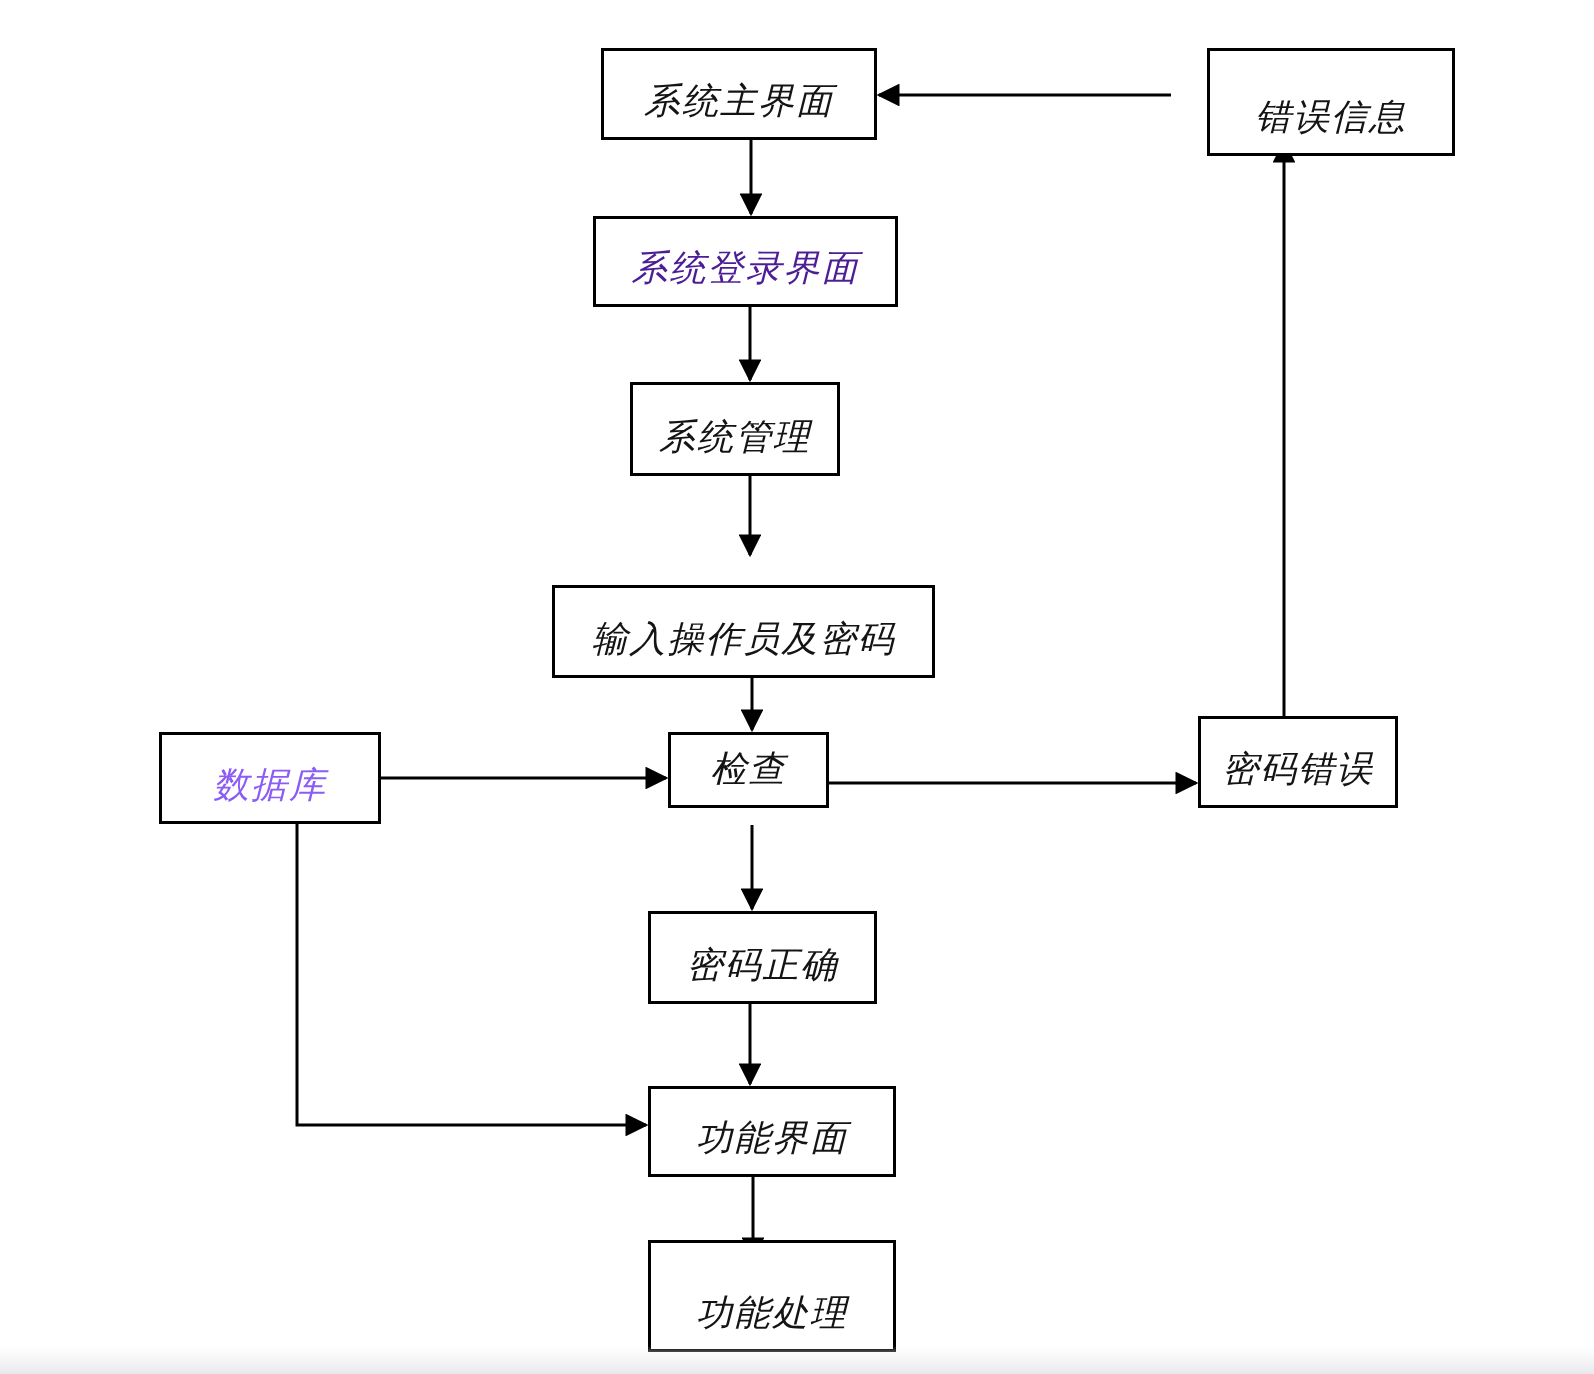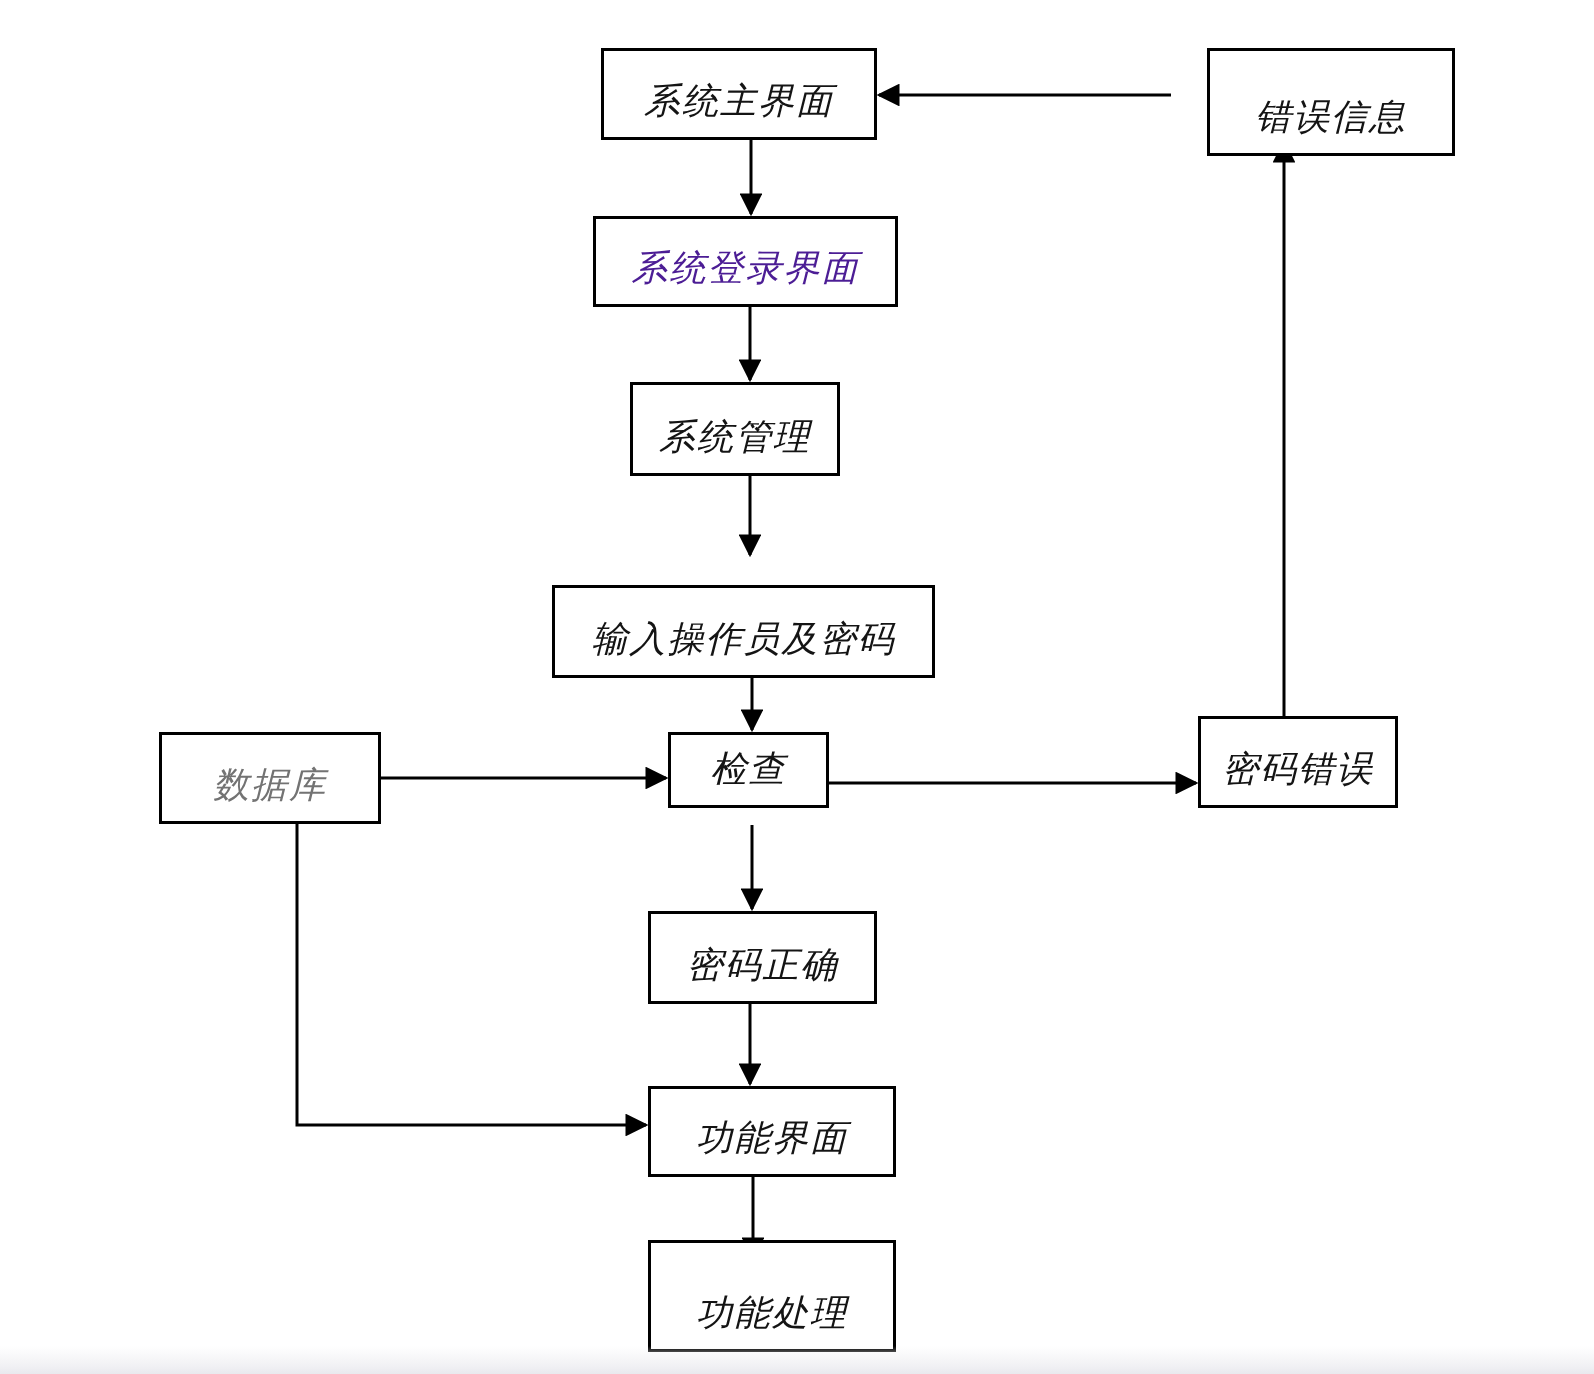--- a/index.html
+++ b/index.html
@@ -87,21 +87,21 @@
       <div class="node" style="left: 593px; top: 216px; width: 305px; height: 91px; border-color: rgb(0, 0, 0);">
         <span class="node-label" style="color: #4c1d95; margin-top: 8px;">系统登录界面</span>
       </div>
       <div class="node" style="left: 630px; top: 382px; width: 210px; height: 94px; border-color: rgb(0, 0, 0);">
         <span class="node-label" style="color: rgb(20, 20, 20);">系统管理</span>
       </div>
       <div class="node" style="left: 552px; top: 557px; width: 383px; height: 93px; border-color: rgb(0, 0, 0); margin-top: 28px;">
         <span class="node-label" style="color: rgb(20, 20, 20);">输入操作员及密码</span>
       </div>
       <div class="node" style="left: 159px; top: 732px; width: 222px; height: 92px; border-color: rgb(0, 0, 0);">
-        <span class="node-label" style="color: #737373;">数据库</span>
+        <span class="node-label" style="color: #8b5cf6;">数据库</span>
       </div>
       <div class="node" style="left: 668px; top: 732px; width: 161px; height: 76px; border-color: rgb(0, 0, 0);">
         <span class="node-label" style="color: rgb(20, 20, 20);">检查</span>
       </div>
       <div class="node" style="left: 1198px; top: 716px; width: 200px; height: 92px; border-color: rgb(0, 0, 0);">
         <span class="node-label" style="color: rgb(20, 20, 20);">密码错误</span>
       </div>
       <div class="node" style="left: 648px; top: 911px; width: 229px; height: 93px; border-color: rgb(0, 0, 0);">
         <span class="node-label" style="color: rgb(20, 20, 20);">密码正确</span>
       </div>

